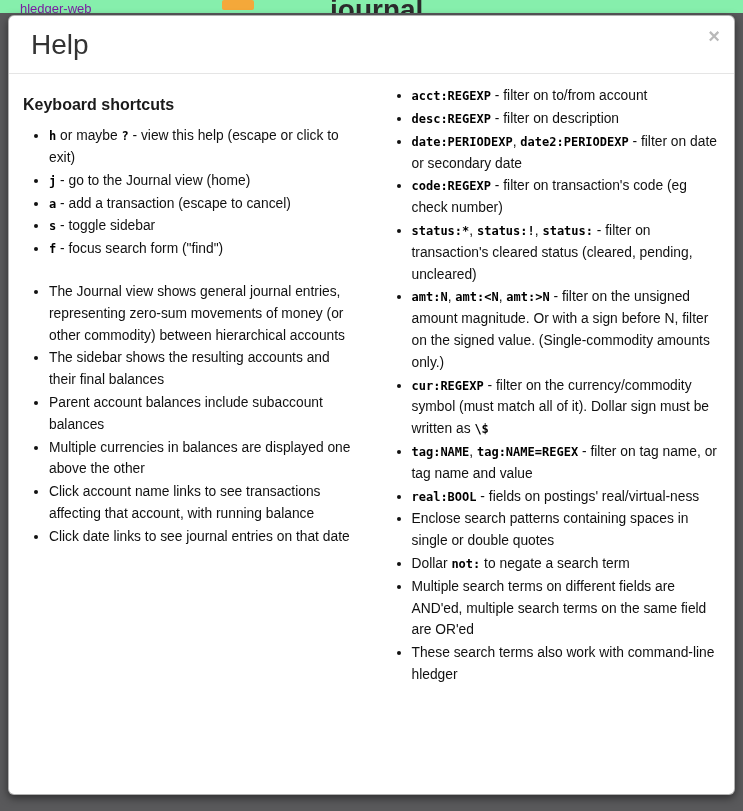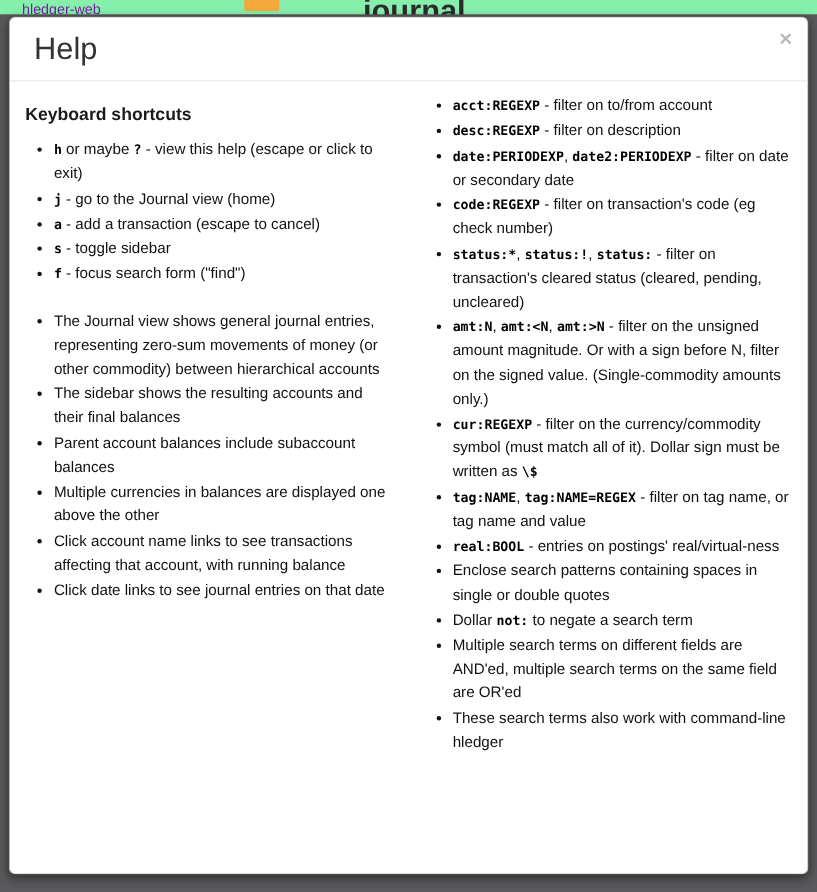--- a/index.html
+++ b/index.html
@@ -83,21 +83,21 @@
     <div class="col">
       <ul class="help-list">
           <li><code>acct:REGEXP</code><span> - filter on to/from account</span></li>
           <li><code>desc:REGEXP</code><span> - filter on description</span></li>
           <li><code>date:PERIODEXP</code><span>, </span><code>date2:PERIODEXP</code><span> - filter on date or secondary date</span></li>
           <li><code>code:REGEXP</code><span> - filter on transaction's code (eg check number)</span></li>
           <li><code>status:*</code><span>, </span><code>status:!</code><span>, </span><code>status:</code><span> - filter on transaction's cleared status (cleared, pending, uncleared)</span></li>
           <li><code>amt:N</code><span>, </span><code>amt:&lt;N</code><span>, </span><code>amt:&gt;N</code><span> - filter on the unsigned amount magnitude. Or with a sign before N, filter on the signed value. (Single-commodity amounts only.)</span></li>
           <li><code>cur:REGEXP</code><span> - filter on the currency/commodity symbol (must match all of it). Dollar sign must be written as </span><code>\$</code></li>
           <li><code>tag:NAME</code><span>, </span><code>tag:NAME=REGEX</code><span> - filter on tag name, or tag name and value</span></li>
-          <li><code>real:BOOL</code><span> - entries on postings' real/virtual-ness</span></li>
+          <li><code>real:BOOL</code><span> - fields on postings' real/virtual-ness</span></li>
           <li><span>Enclose search patterns containing spaces in single or double quotes</span></li>
           <li><span>Dollar </span><code>not:</code><span> to negate a search term</span></li>
           <li><span>Multiple search terms on different fields are AND'ed, multiple search terms on the same field are OR'ed</span></li>
           <li><span>These search terms also work with command-line hledger</span></li>
         </ul>
     </div>
   </div>
 </div>
 
 </body></html>

